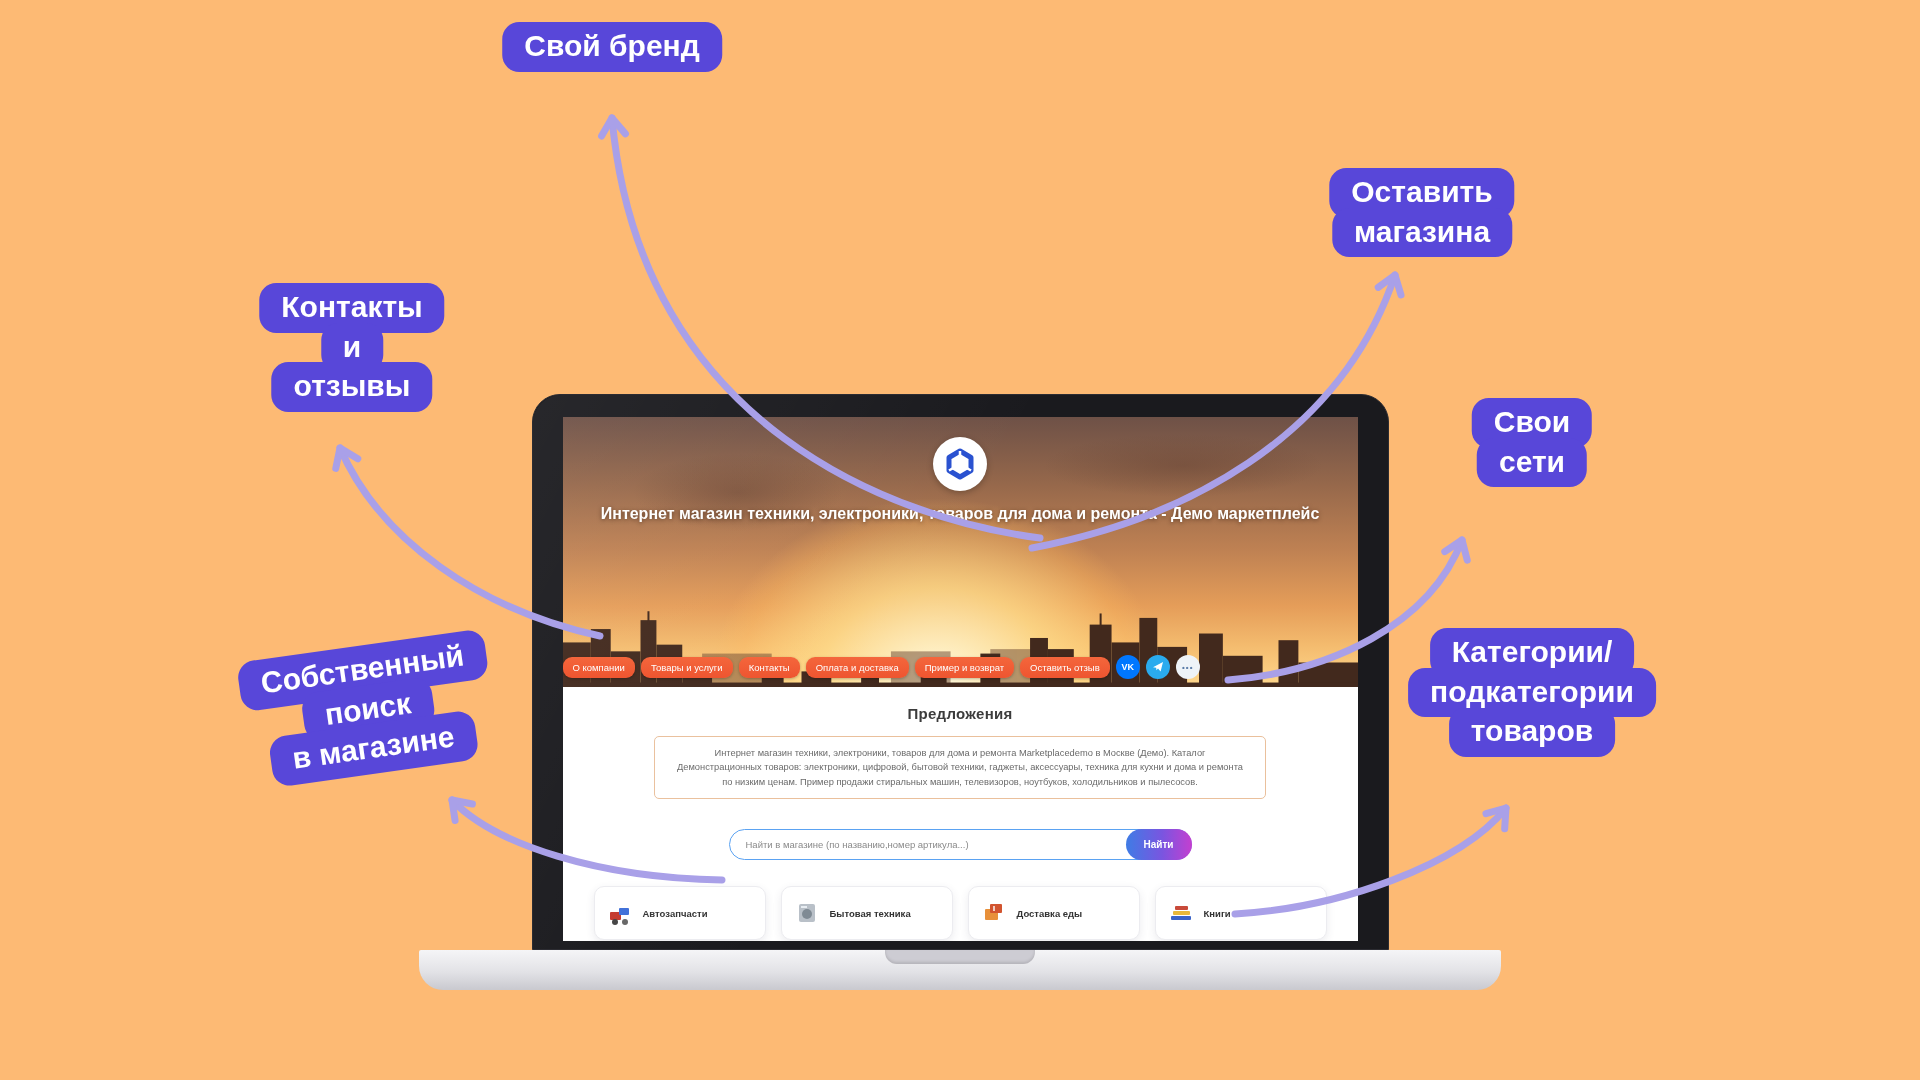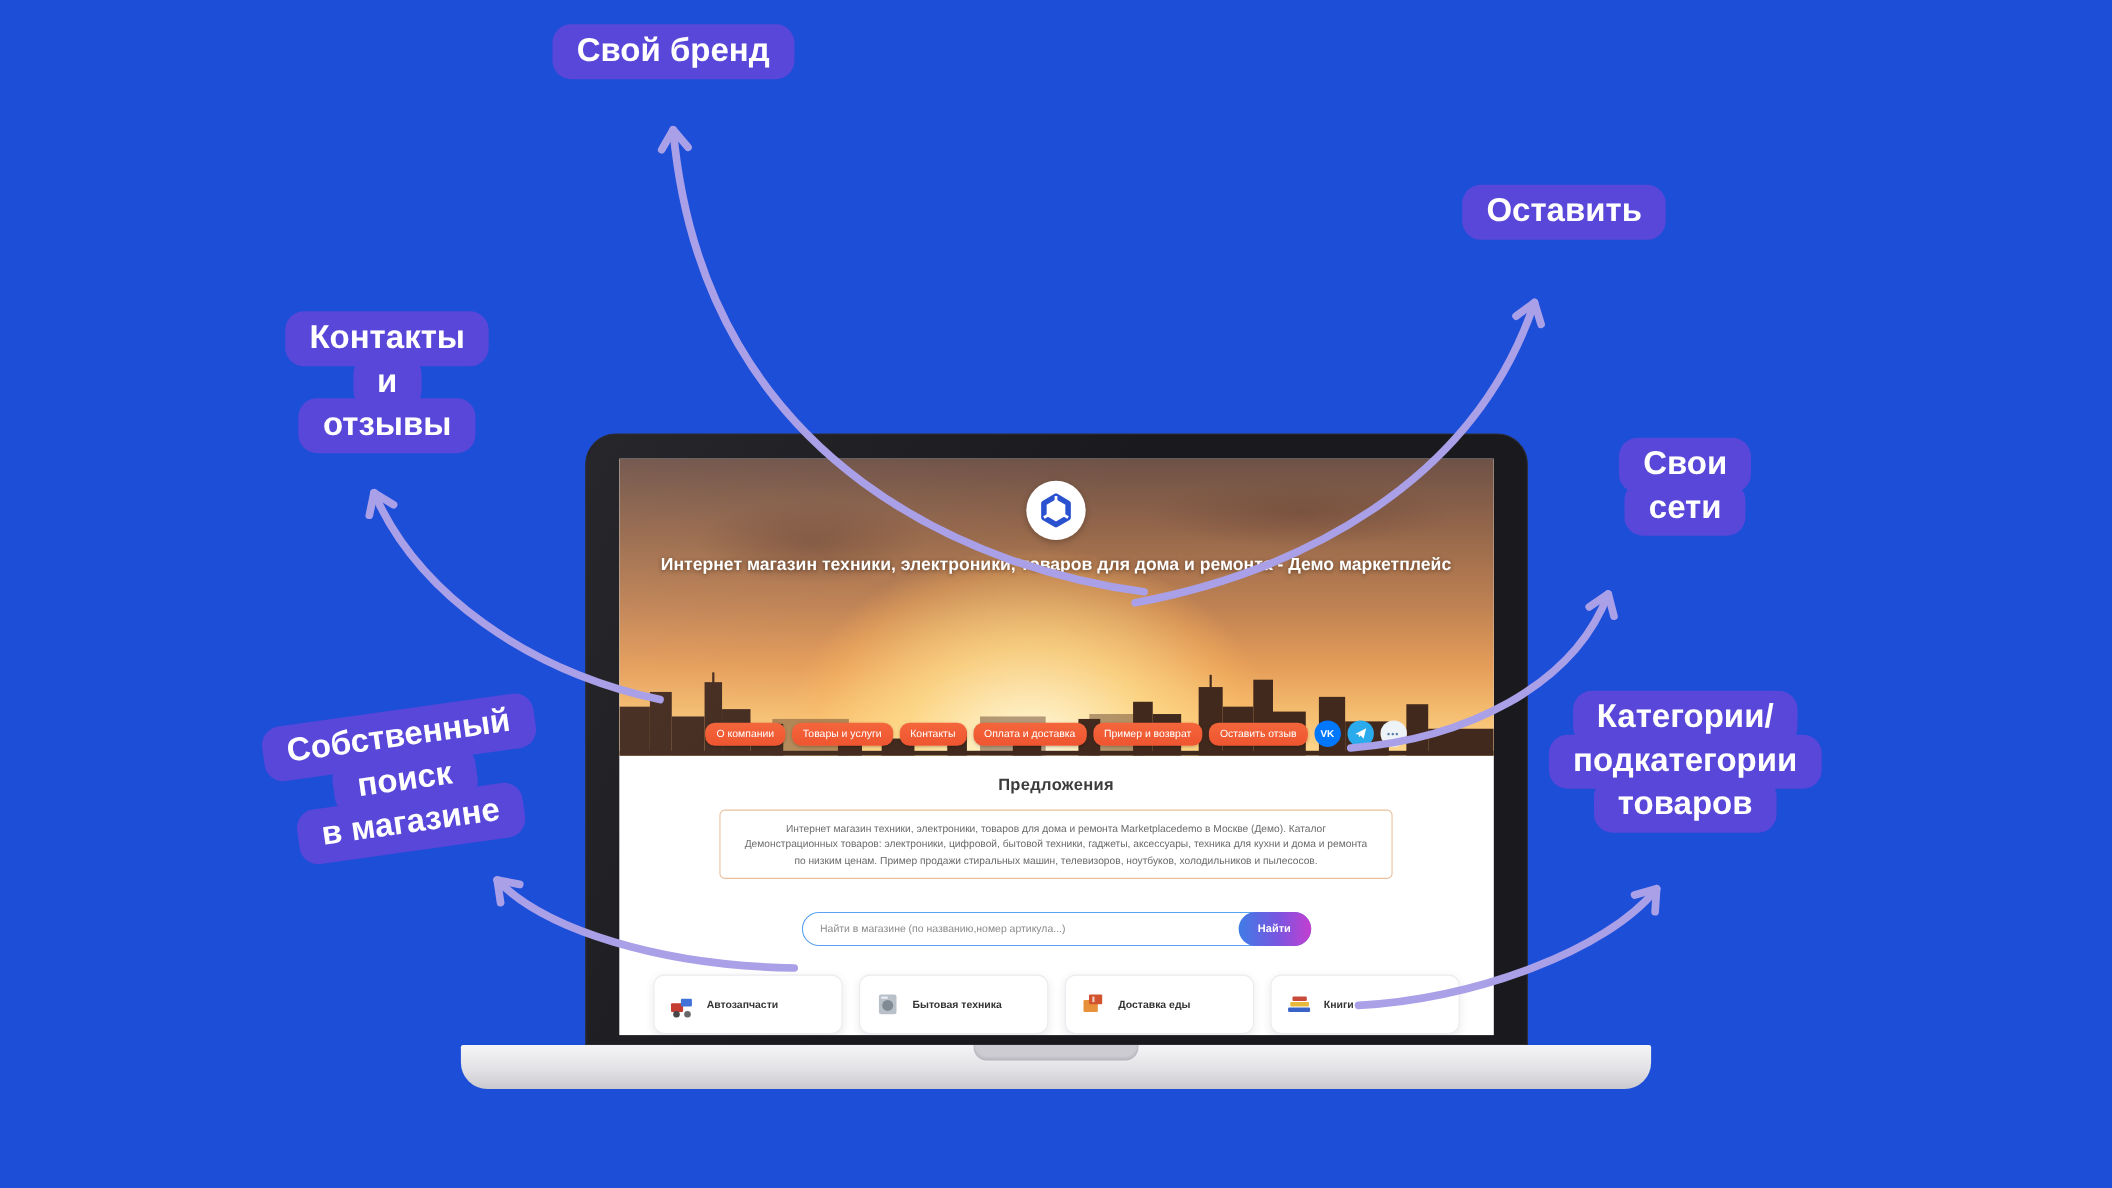--- a/index.html
+++ b/index.html
@@ -1,18 +1,18 @@
 <!DOCTYPE html>
 <html><head>
 <meta charset="utf-8">
 <style>
   html,body { margin:0; padding:0; background:#000; }
   .canvas {
     position:relative; width:1920px; height:1080px; overflow:hidden;
-    background:#1d4ed8; font-family:"Liberation Sans", sans-serif;
+    background:#fdba74; font-family:"Liberation Sans", sans-serif;
   }
 
   
   .callout { position:absolute; z-index:4; text-align:center; transform:translateX(-50%); }
   .callout .line {
     width:fit-content; margin:0 auto; background:#5847d9; color:#fff;
     font-size:30px; font-weight:600; line-height:1.05;
     padding:8px 22px 10px; border-radius:17px; white-space:nowrap;
   }
   .callout .line + .line { margin-top:-10px; }
@@ -63,21 +63,21 @@
   .logo-badge {
     position:absolute; left:50%; top:20px; transform:translateX(-50%);
     width:54px; height:54px; border-radius:50%; background:#fff;
     display:flex; align-items:center; justify-content:center;
     box-shadow:0 2px 6px rgba(0,0,0,.25); z-index:2;
   }
   .site-title {
     position:absolute; top:88px; width:100%; text-align:center; z-index:2;
     color:#fff; font-weight:bold; font-size:16px; text-shadow:0 1px 4px rgba(40,20,10,.55);
   }
-  .nav-row { position:absolute; bottom:8px; width:100%; display:flex; justify-content:center; align-items:center; gap:6px; z-index:2; }
+  .nav-row { position:absolute; bottom:8px; width:100%; display:flex; justify-content:flex-start; align-items:center; gap:6px; z-index:2; }
   .nav-pill {
     background:linear-gradient(180deg,#f4663c,#ee5530); color:#fff; font-size:9.5px;
     padding:5px 10px; border-radius:9px; white-space:nowrap;
     box-shadow:0 1px 3px rgba(0,0,0,.25); cursor:pointer;
   }
   .soc { width:24px; height:24px; border-radius:50%; display:flex; align-items:center; justify-content:center; color:#fff; font-size:9px; font-weight:bold; cursor:pointer; }
   .soc.vk { background:#0077ff; }
   .soc.tg { background:#2aabee; }
   .soc.extra { background:#eef3f8; color:#5a7ca8; font-size:8px; letter-spacing:1px; }
 
@@ -123,20 +123,21 @@
     <path class="arrow" d="M 1228 680 C 1330 672 1430 625 1462 540"></path>
     <path class="arrow" d="M 722 880 C 600 878 495 845 452 800"></path>
     <path class="arrow" d="M 1235 914 C 1340 908 1460 865 1506 808"></path>
   </svg>
 
   <div class="callout" id="co-brand">
     <div class="line">Свой бренд</div>
   </div>
   <div class="callout" id="co-rating">
     <div class="line">Оставить</div>
+    <div class="line">магазина</div>
   </div>
   <div class="callout" id="co-contacts">
     <div class="line">Контакты</div>
     <div class="line">и</div>
     <div class="line">отзывы</div>
   </div>
   <div class="callout" id="co-socials">
     <div class="line">Свои</div>
     <div class="line">сети</div>
   </div>

